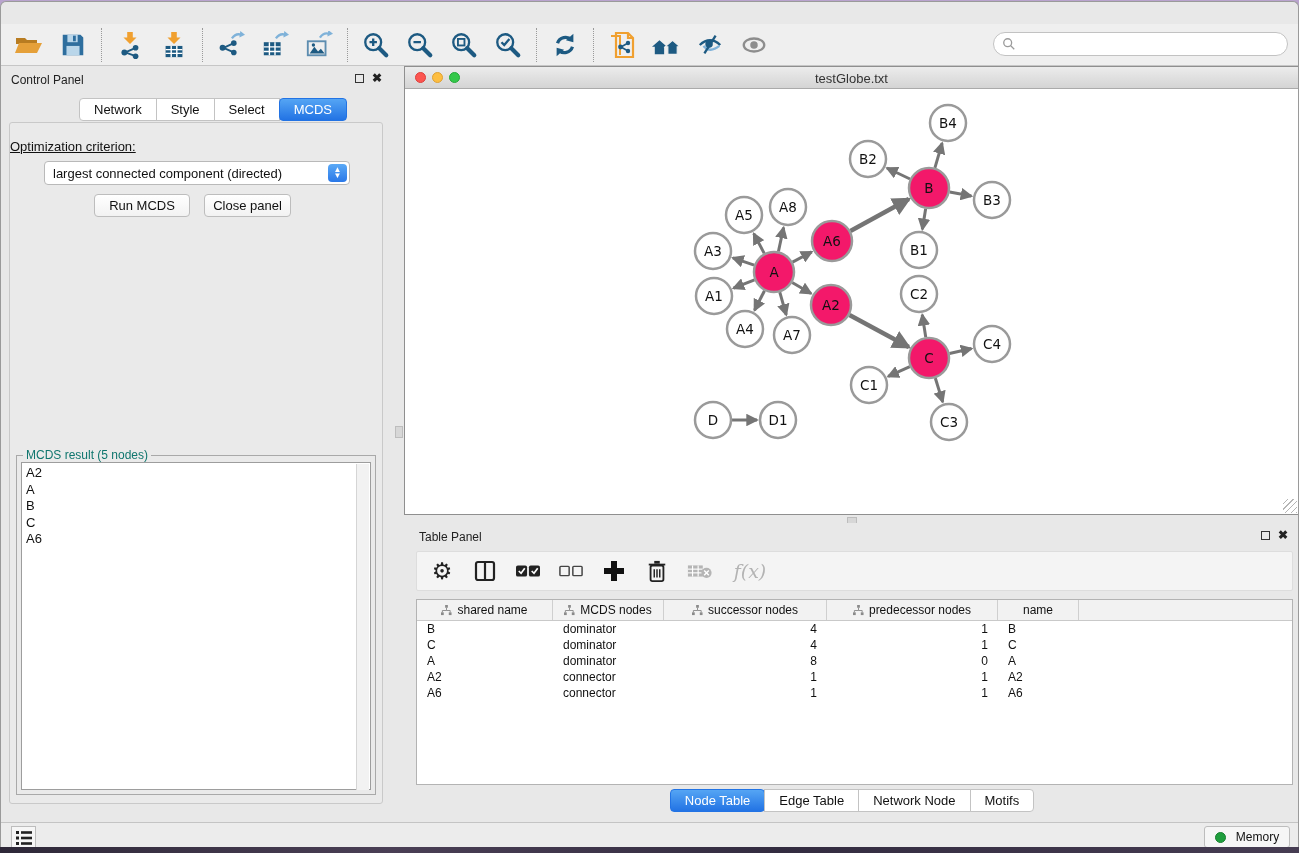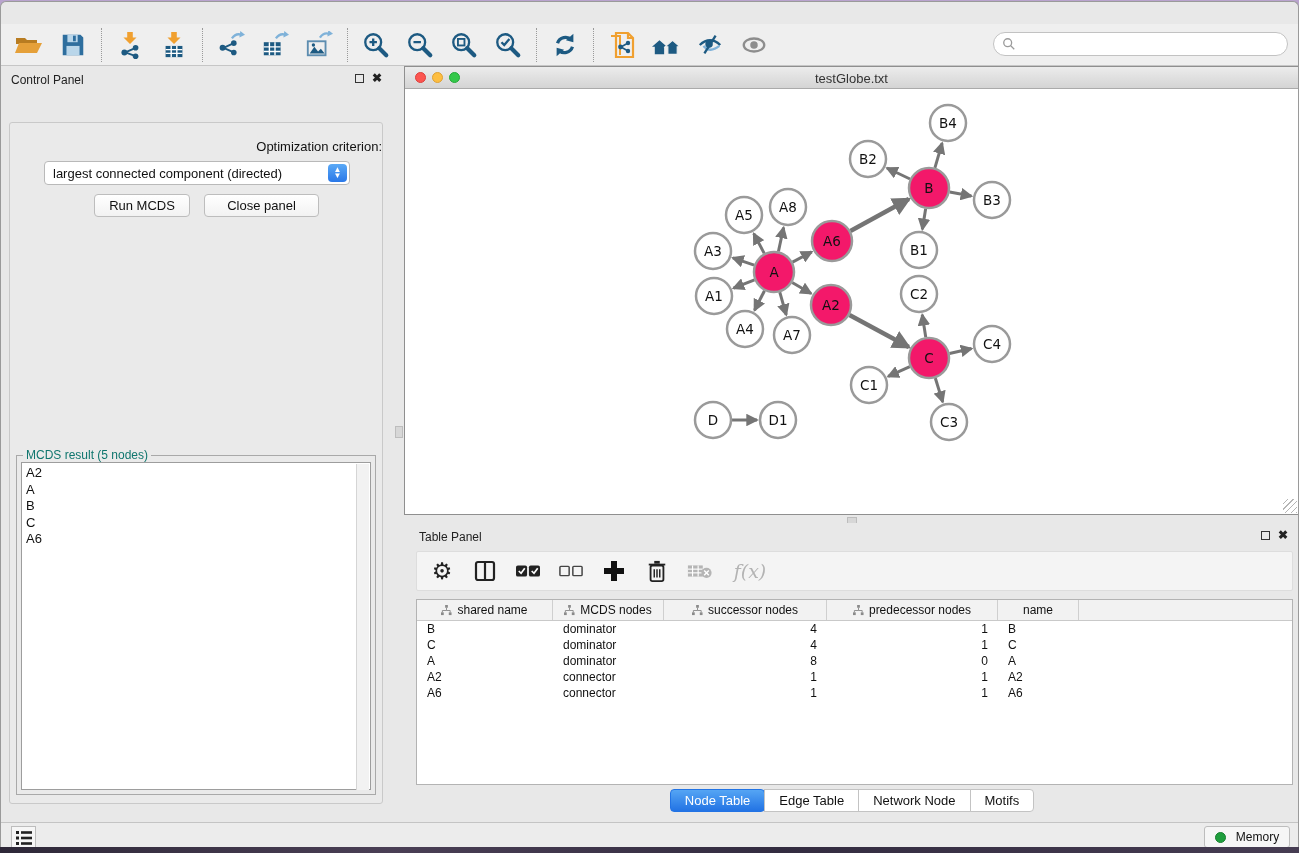--- a/index.html
+++ b/index.html
@@ -40,21 +40,21 @@
   .ph-close { position:absolute; top:5px; font-size:12px; font-weight:bold; color:#222; }
   .seg-tabs { position:absolute; display:flex; }
   .seg-tab { font-size:13px; color:#111; background:#fff; border:1px solid #c3c3c3;
     padding:3px 14px; margin-left:-1px; }
   .seg-tab:first-child { border-radius:4px 0 0 4px; margin-left:0; }
   .seg-tab:last-child { border-radius:0 4px 4px 0; }
   .seg-tab.sel { background:linear-gradient(#55a5f4,#2273e4); color:#fff;
     border-color:#2273e4; border-radius:4px; }
   .cp-box { position:absolute; left:8px; top:56px; width:374px; height:682px;
     border:1px solid #c9c9c9; border-radius:3px; background:#eaeaea; }
-  .opt-label { position:absolute; width:100%; text-align:right; top:16px; font-size:13px; color:#111; }
+  .opt-label { position:absolute; width:100%; text-align:left; top:16px; font-size:13px; color:#111;text-decoration:underline; }
   .dropdown { position:absolute; left:34px; top:38px; width:306px; height:24px;
     background:#fff; border:1px solid #b9b9b9; border-radius:4px;
     display:flex; align-items:center; font-size:13px; color:#111; padding-left:8px; }
   .dd-stepper { position:absolute; right:2px; top:2px; width:19px; height:18px; border-radius:4px;
     background:linear-gradient(#5aa9f6,#2a78e8); color:#fff; font-size:8px;
     display:flex; flex-direction:column; align-items:center; justify-content:center; line-height:6px; }
   .btn { position:absolute; height:23px; background:linear-gradient(#ffffff,#f2f2f2);
     border:1px solid #bdbdbd; border-radius:4px; font-size:13px; color:#111;
     display:flex; align-items:center; justify-content:center; }
   .fieldset { position:absolute; left:6px; top:332px; width:360px; height:340px;
@@ -284,33 +284,39 @@
       <input type="text" placeholder="" style="">
     </div>
   </div>
 
   <div class="ctrl-panel">
     <div class="panel-head">
       <span class="ph-title">Control Panel</span>
       <span class="ph-float" style="right:27px"></span>
       <span class="ph-close" style="right:9px">✖</span>
     </div>
+    <div class="seg-tabs" style="left:78px; top:32px;" id="cp-tabs">
+        <div class="seg-tab">Network</div>
+        <div class="seg-tab">Style</div>
+        <div class="seg-tab">Select</div>
+        <div class="seg-tab sel">MCDS</div>
+      </div>
     <div class="cp-box">
       <div class="opt-label">Optimization criterion:</div>
       <div class="dropdown">
         <span>largest connected component (directed)</span>
         <span class="dd-stepper">
             <span>▲</span>
             <span>▼</span>
           </span>
       </div>
       <div class="btn" style="left:84px; top:71px; width:96px;">
         <span>Run MCDS</span>
       </div>
-      <div class="btn" style="left:194px; top:71px; width:115px;">
+      <div class="btn" style="left:194px; top:71px; width:87px;">
         <span>Close panel</span>
       </div>
       <div class="fieldset">
         <span class="legend">MCDS result (5 nodes)</span>
         <div class="mcds-list" id="mcds-list">
           <div class="mcds-scroll"></div>
         <div class="itm">A2</div>
             <div class="itm">A</div>
             <div class="itm">B</div>
             <div class="itm">C</div>

